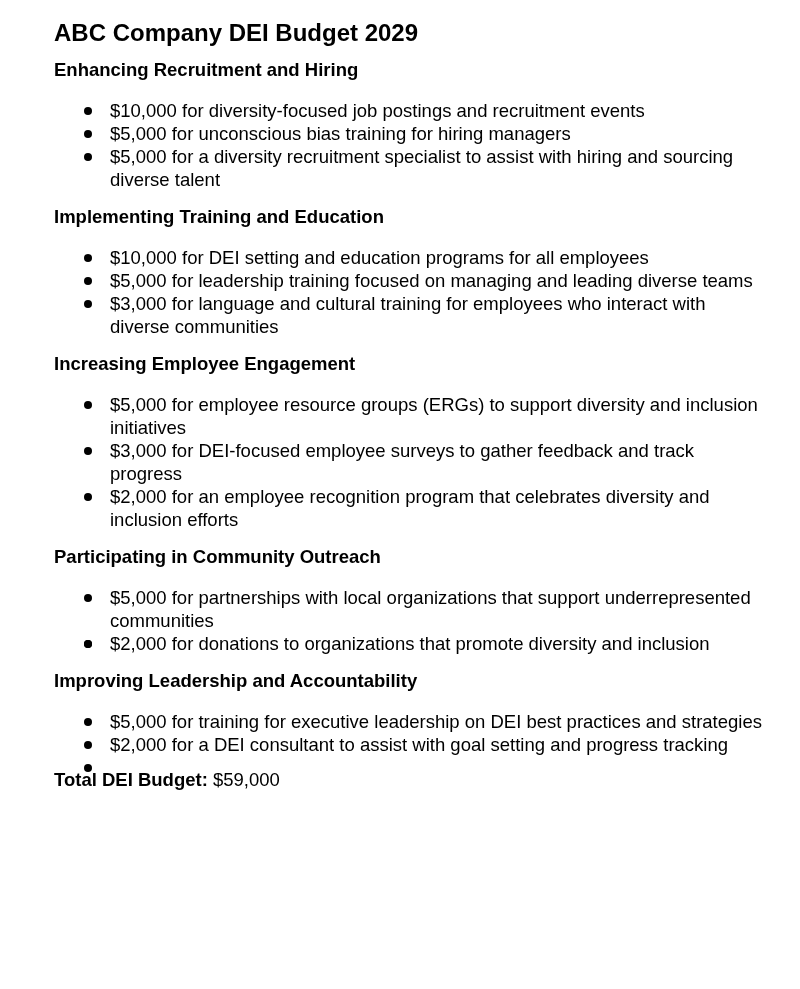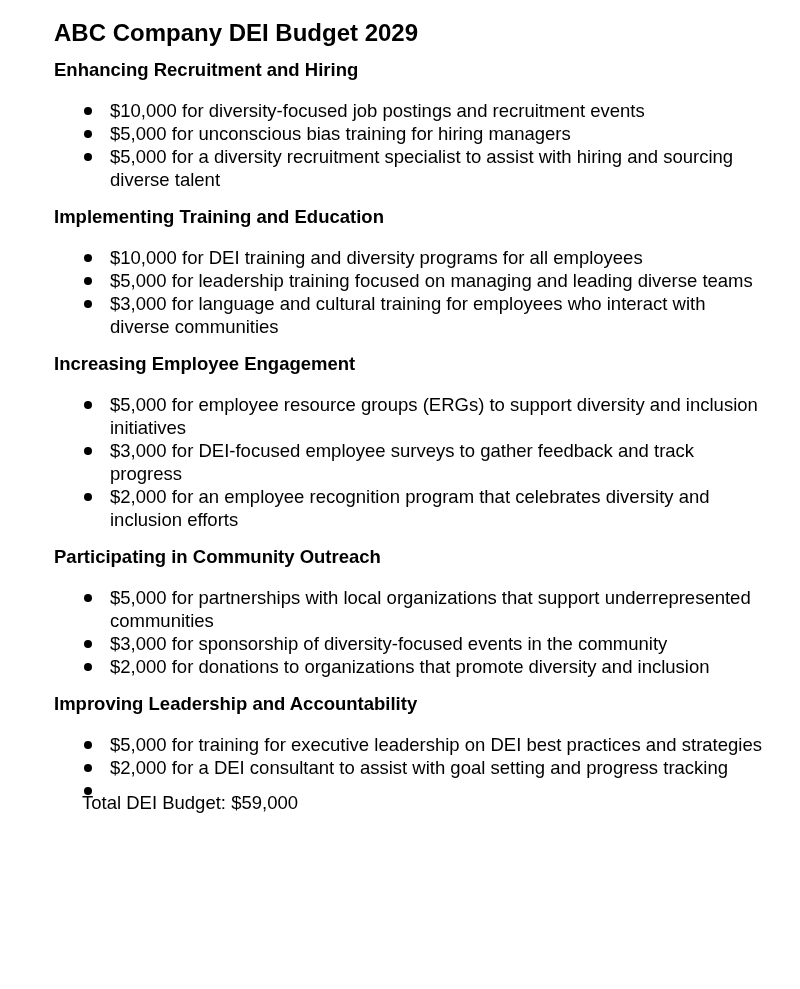--- a/index.html
+++ b/index.html
@@ -55,58 +55,58 @@
       width: 8px;
       height: 8px;
       border-radius: 50%;
       background: #000;
     }
     .total {
       font-size: 18.5px;
       line-height: 24px;
       margin: 0;
     }
-    .total-label { font-weight: normal; margin-left: 28px; }
+    .total-label { font-weight: bold; }
   </style>
 </head>
 <body>
 
 <div class="page">
   <h1 class="doc-title">ABC Company DEI Budget 2029</h1>
 
   <div id="sections">
       <section class="section" style="margin-top: 9px;">
         <h2 class="section-heading">Enhancing Recruitment and Hiring</h2>
         <ul class="bullet-list" style="margin-top: 17px;">
           <li class="bullet-item"><span class="bullet-dot"></span><span>$10,000 for diversity-focused job postings and recruitment events</span></li>
           <li class="bullet-item"><span class="bullet-dot"></span><span>$5,000 for unconscious bias training for hiring managers</span></li>
           <li class="bullet-item"><span class="bullet-dot"></span><span>$5,000 for a diversity recruitment specialist to assist with hiring and sourcing diverse talent</span></li>
         </ul>
       </section>
       <section class="section" style="margin-top: 14px;">
         <h2 class="section-heading">Implementing Training and Education</h2>
         <ul class="bullet-list" style="margin-top: 17px;">
-          <li class="bullet-item"><span class="bullet-dot"></span><span>$10,000 for DEI training and diversity programs for all employees</span></li>
+          <li class="bullet-item"><span class="bullet-dot"></span><span>$10,000 for DEI setting and education programs for all employees</span></li>
           <li class="bullet-item"><span class="bullet-dot"></span><span>$5,000 for leadership training focused on managing and leading diverse teams</span></li>
           <li class="bullet-item"><span class="bullet-dot"></span><span>$3,000 for language and cultural training for employees who interact with diverse communities</span></li>
         </ul>
       </section>
       <section class="section" style="margin-top: 14px;">
         <h2 class="section-heading">Increasing Employee Engagement</h2>
         <ul class="bullet-list" style="margin-top: 17px;">
           <li class="bullet-item"><span class="bullet-dot"></span><span>$5,000 for employee resource groups (ERGs) to support diversity and inclusion initiatives</span></li>
           <li class="bullet-item"><span class="bullet-dot"></span><span>$3,000 for DEI-focused employee surveys to gather feedback and track progress</span></li>
           <li class="bullet-item"><span class="bullet-dot"></span><span>$2,000 for an employee recognition program that celebrates diversity and inclusion efforts</span></li>
         </ul>
       </section>
       <section class="section" style="margin-top: 14px;">
         <h2 class="section-heading">Participating in Community Outreach</h2>
         <ul class="bullet-list" style="margin-top: 17px;">
           <li class="bullet-item"><span class="bullet-dot"></span><span>$5,000 for partnerships with local organizations that support underrepresented communities</span></li>
-          <li class="bullet-item"><span class="bullet-dot"></span><span>$3,000 for sponsorship of diversity-focused events in the community</span></li>
+          <li class="bullet-item"><span class="bullet-dot"></span></li>
           <li class="bullet-item"><span class="bullet-dot"></span><span>$2,000 for donations to organizations that promote diversity and inclusion</span></li>
         </ul>
       </section>
       <section class="section" style="margin-top: 14px;">
         <h2 class="section-heading">Improving Leadership and Accountability</h2>
         <ul class="bullet-list" style="margin-top: 17px;">
           <li class="bullet-item"><span class="bullet-dot"></span><span>$5,000 for training for executive leadership on DEI best practices and strategies</span></li>
           <li class="bullet-item"><span class="bullet-dot"></span><span>$2,000 for a DEI consultant to assist with goal setting and progress tracking</span></li>
           <li class="bullet-item"><span class="bullet-dot"></span></li>
         </ul>

